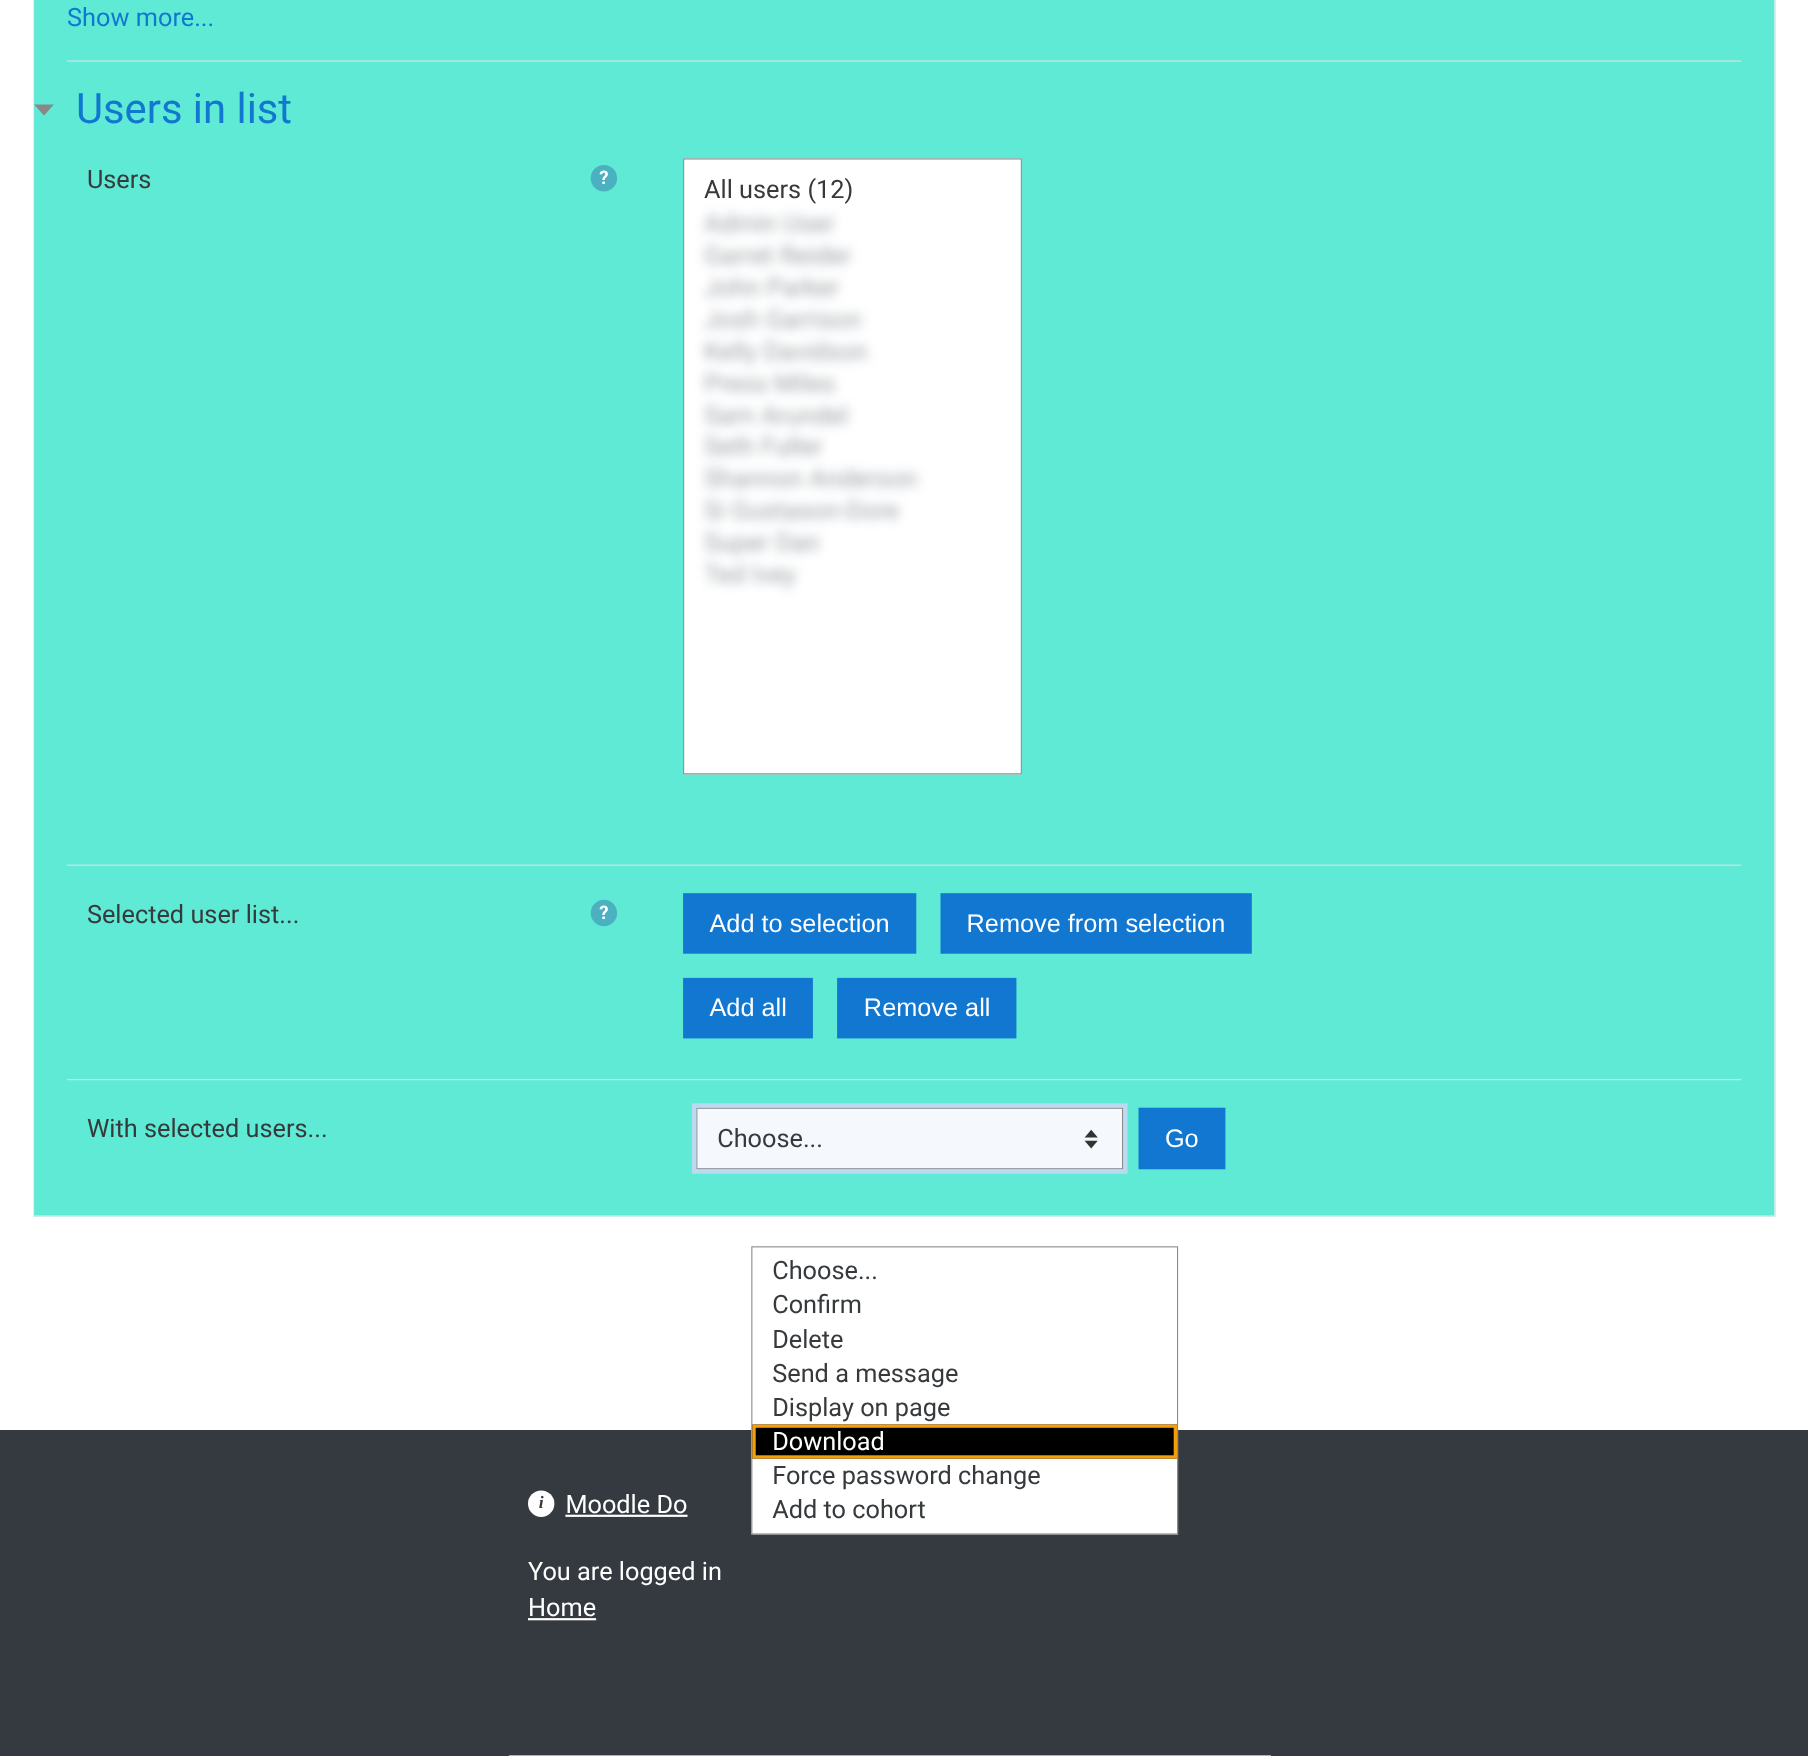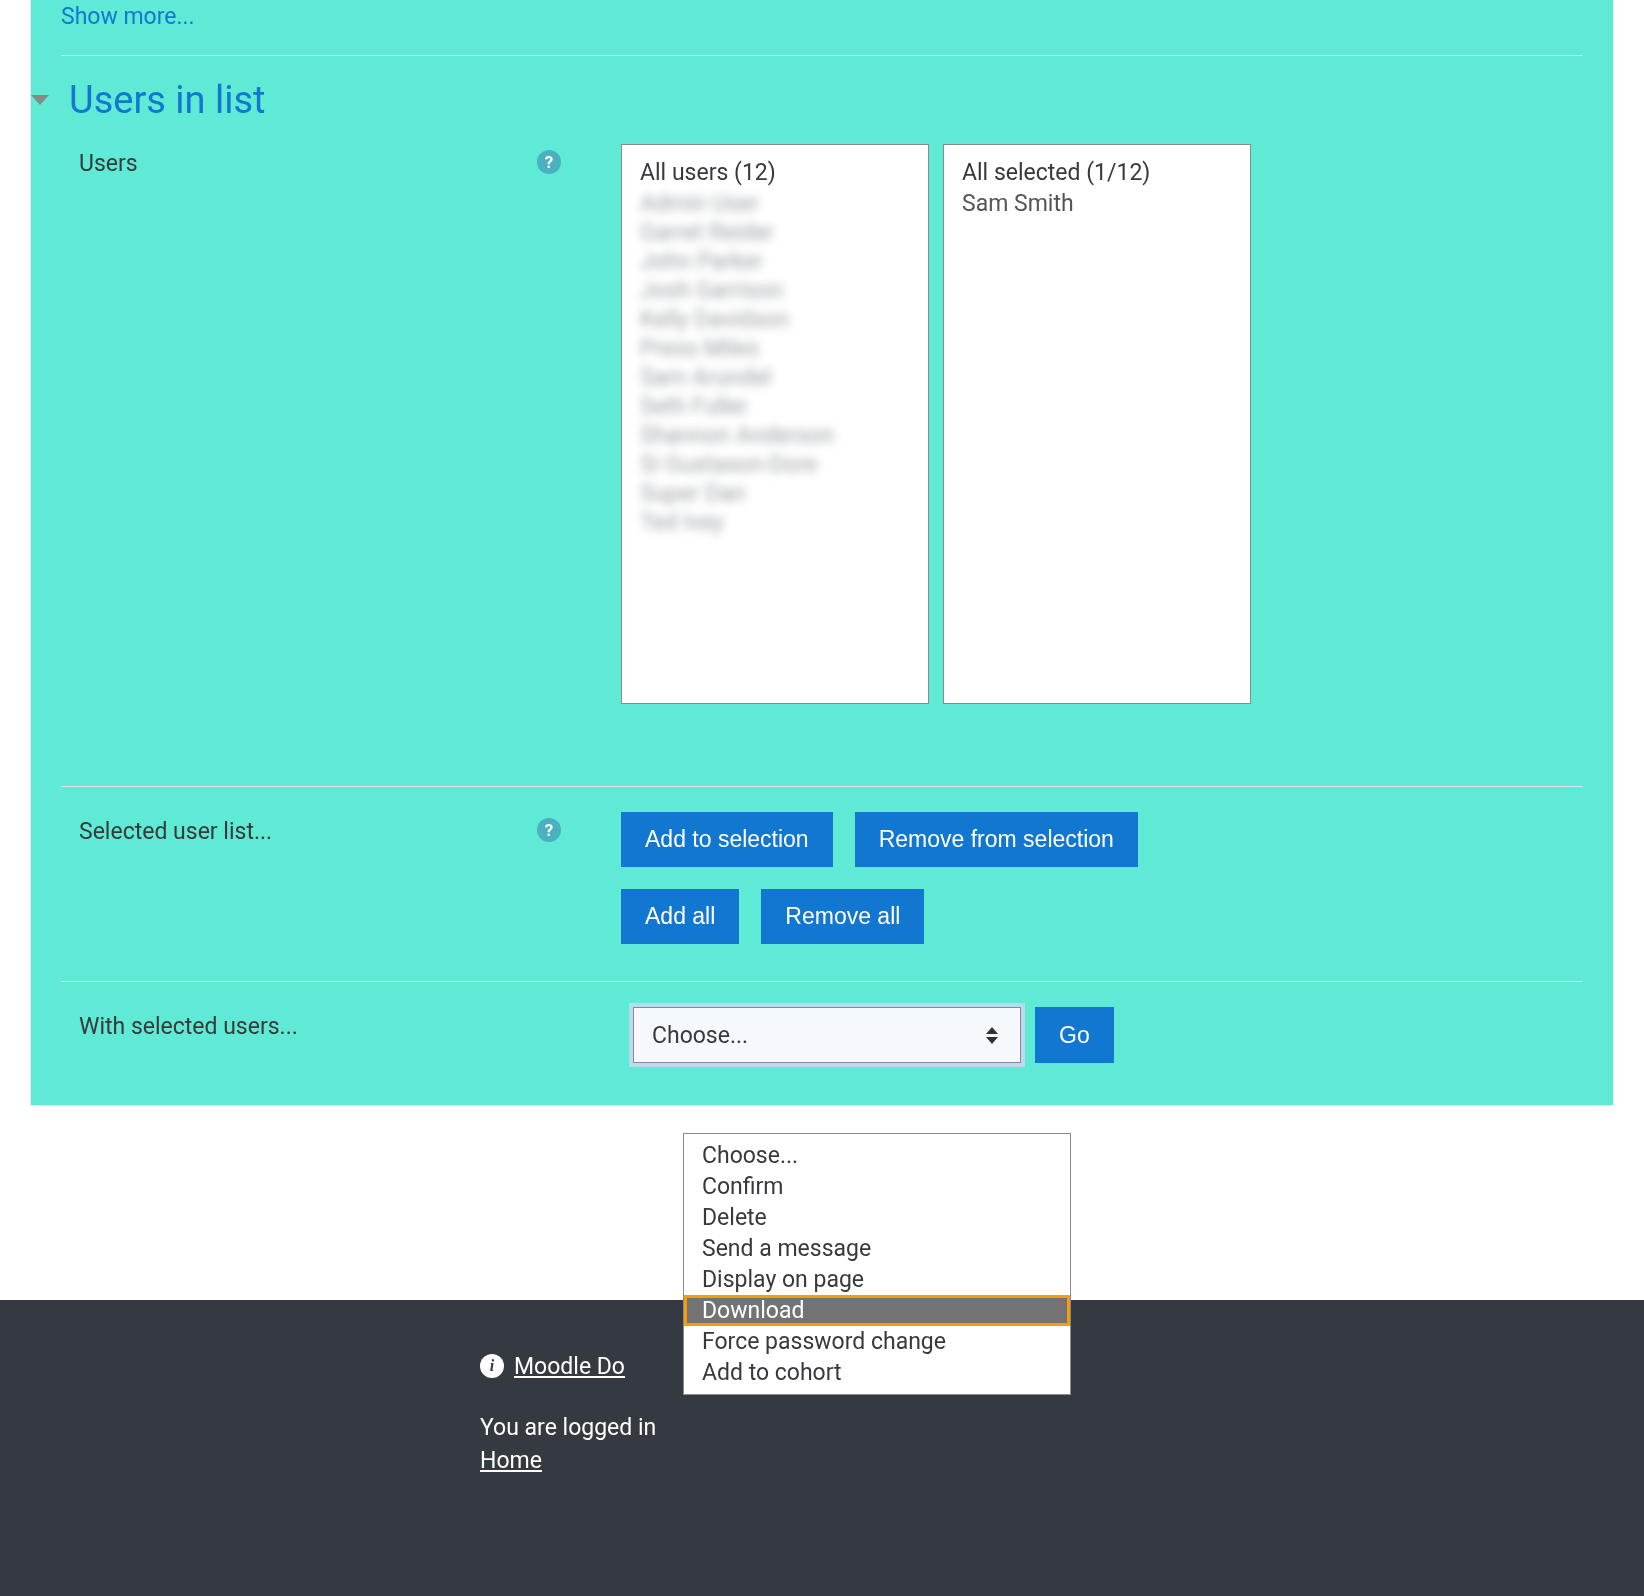--- a/index.html
+++ b/index.html
@@ -211,21 +211,21 @@
     z-index: 5;
     font-size: 23px;
     color: #373a3c;
     padding: 6px 0;
   }
   .dropdown-menu .opt {
     padding: 2px 18px;
     cursor: pointer;
   }
   .dropdown-menu .opt.highlighted {
-    background: #737373;
+    background: #000000;
     color: #fff;
     outline: 3px solid #f59e0b;
     outline-offset: -3px;
   }
 </style>
 </head>
 <body>
 
 <div class="page-wrap">
 
@@ -254,26 +254,20 @@
               <div class="item">Kelly Davidson</div>
               <div class="item">Press Miles</div>
               <div class="item">Sam Arundel</div>
               <div class="item">Seth Fuller</div>
               <div class="item">Shannon Anderson</div>
               <div class="item">Si Gustason-Dore</div>
               <div class="item">Super Dan</div>
               <div class="item">Ted Ivey</div>
             </div>
         </div>
-        <div class="listbox">
-          <div class="header">All selected (1/12)</div>
-          <div id="selected-users-items">
-              <div class="item">Sam Smith</div>
-            </div>
-        </div>
       </div>
     </div>
 
     <div class="form-row selected-row">
       <div class="form-label-col">
         <span class="form-label">Selected user list...</span>
         <span class="help-icon">?</span>
       </div>
       <div class="form-control-col" style="flex-direction:column; gap:22px;">
         <div style="display:flex; gap:22px;">

